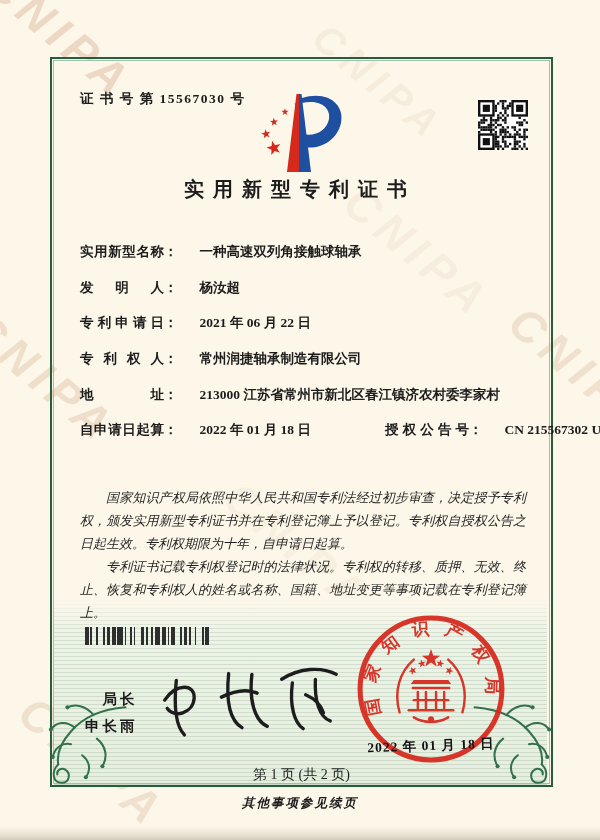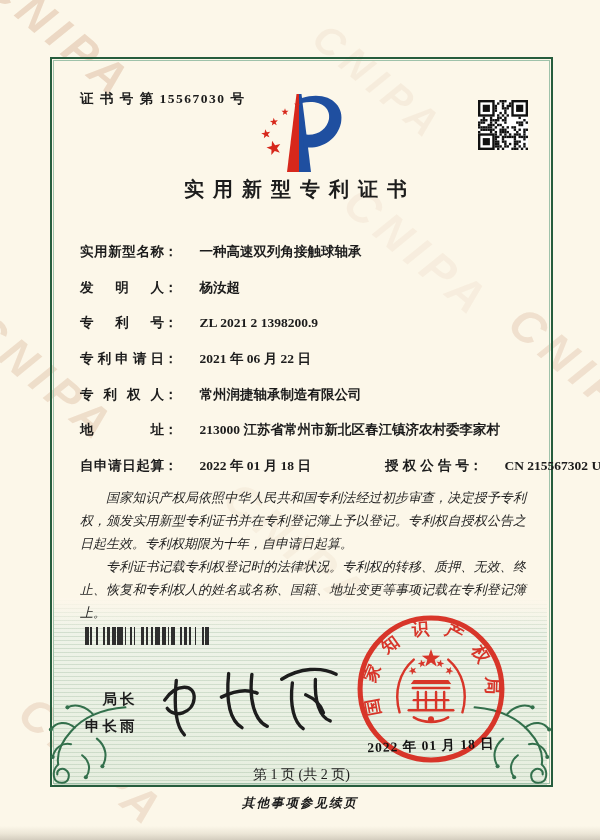--- a/index.html
+++ b/index.html
@@ -278,23 +278,20 @@
   <div class="title">实用新型专利证书</div>
 
   <div class="fields">
     <div class="frow">
       <span class="flabel">实用新型名称</span><span>：</span><span class="fvalue">一种高速双列角接触球轴承</span>
     </div>
     <div class="frow">
       <span class="flabel">发明人</span><span>：</span><span class="fvalue">杨汝超</span>
     </div>
     <div class="frow">
-      <span class="flabel">专利号</span><span>：</span><span class="fvalue">ZL 2021 2 1398200.9</span>
-    </div>
-    <div class="frow">
       <span class="flabel">专利申请日</span><span>：</span><span class="fvalue">2021 年 06 月 22 日</span>
     </div>
     <div class="frow">
       <span class="flabel">专利权人</span><span>：</span><span class="fvalue">常州润捷轴承制造有限公司</span>
     </div>
     <div class="frow">
       <span class="flabel">地址</span><span>：</span><span class="fvalue">213000  江苏省常州市新北区春江镇济农村委李家村</span>
     </div>
     <div class="frow grant">
       <span class="flabel">自申请日起算</span><span>：</span><span class="fvalue">2022 年 01 月 18 日</span>

